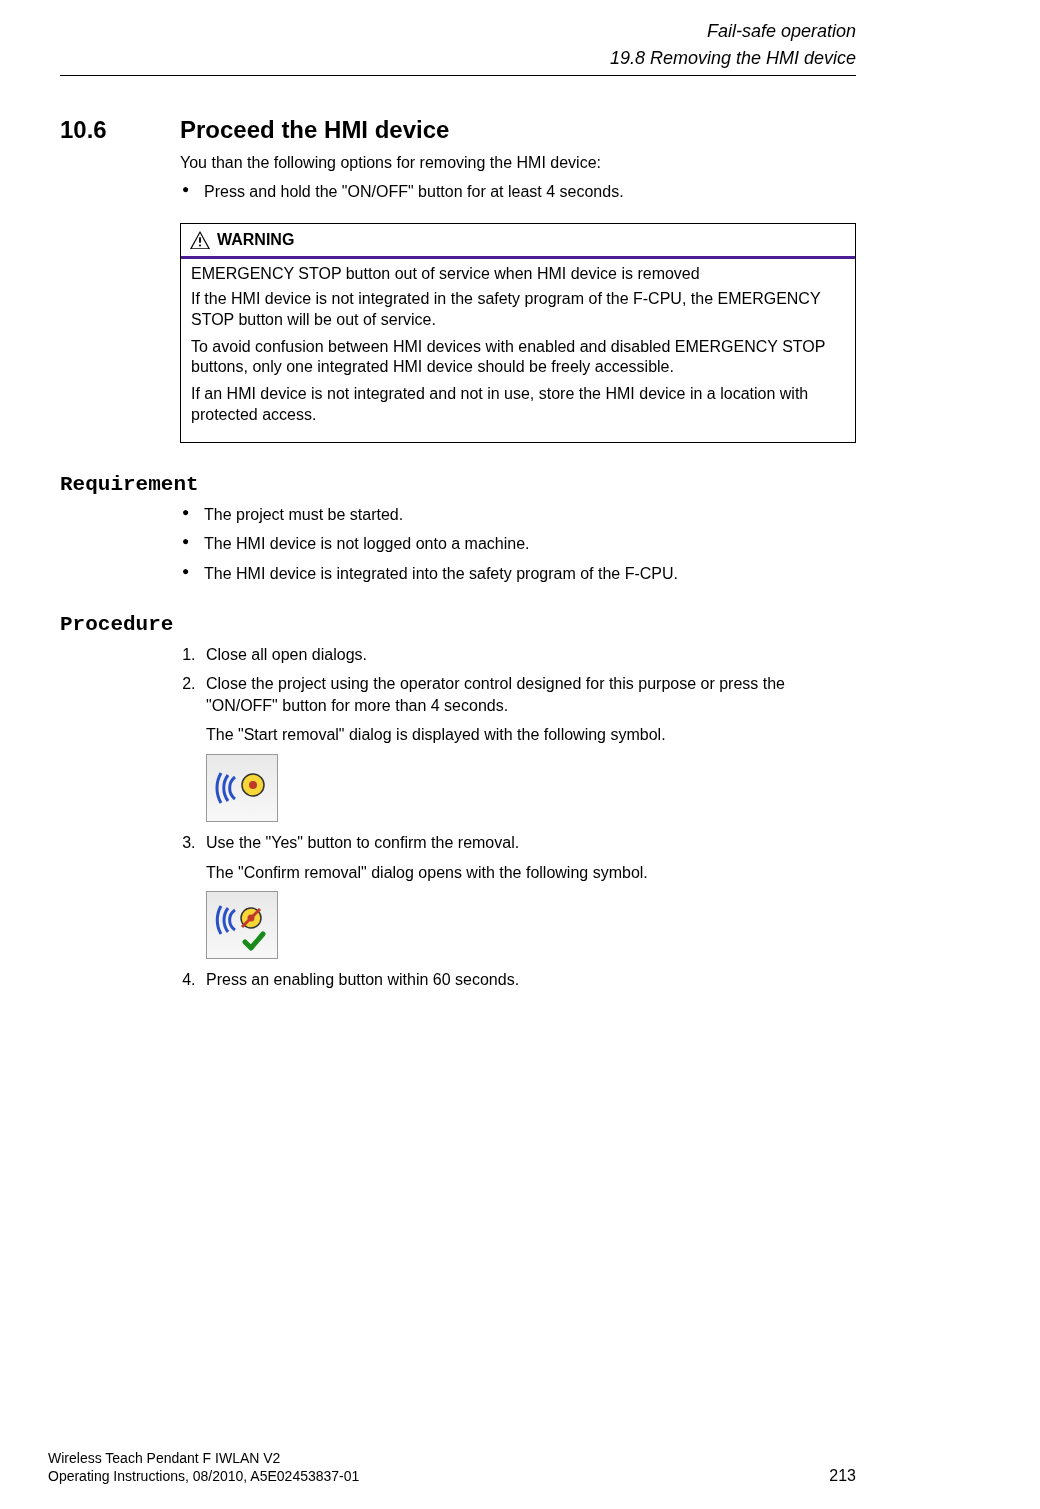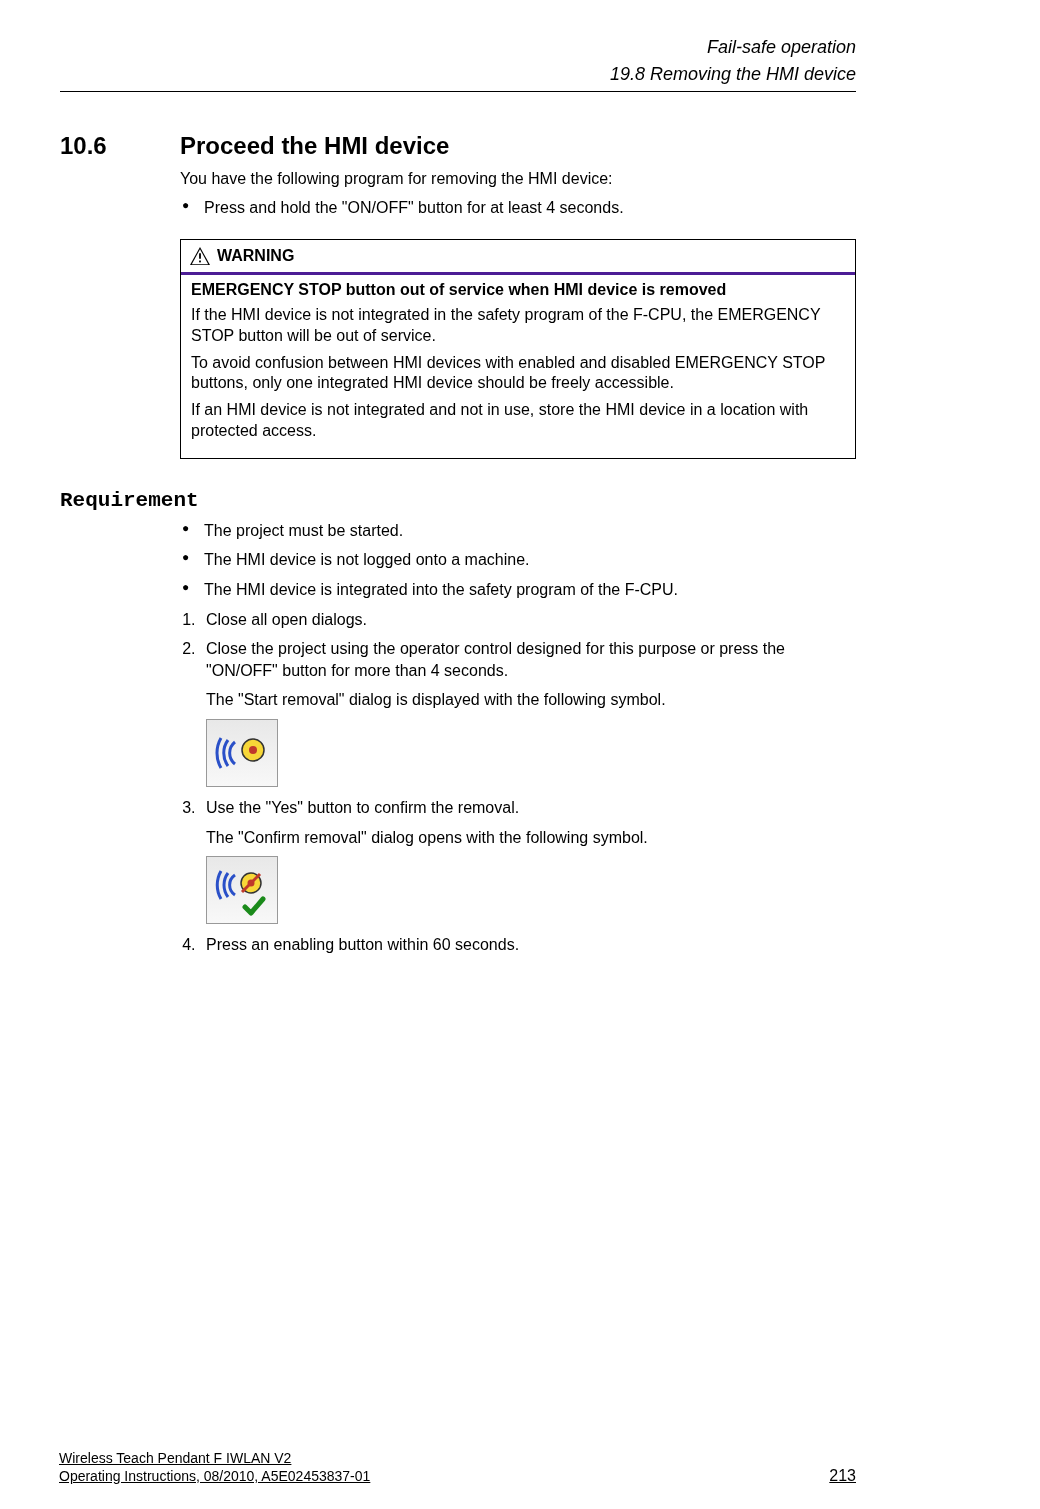--- a/index.html
+++ b/index.html
@@ -7,21 +7,21 @@
     font-size: 16px;
     color: #000;
     margin: 0;
     padding: 0;
     background: #fff;
   }
   .page {
     width: 916px;
     height: 1509px;
     position: relative;
-    padding: 36px 60px 30px 60px;
+    padding: 20px 60px 30px 60px;
     box-sizing: border-box;
   }
   .header-right {
     text-align: right;
     font-style: italic;
     font-size: 18px;
     line-height: 1.3;
     margin-bottom: 4px;
   }
   .hr-top {
@@ -84,21 +84,21 @@
     height: 20px;
   }
   .warning-label {
     font-weight: bold;
     font-size: 16px;
   }
   .warning-body {
     padding: 6px 10px 10px 10px;
   }
   .warning-body .bold-line {
-    font-weight: bold;
+    font-weight: normal;
     margin-bottom: 0;
   }
   .warning-body p {
     margin: 6px 0;
     line-height: 1.3;
   }
   h3.sub {
     font-size: 21px;
     font-weight: bold;
     margin: 28px 0 6px 0;
@@ -122,24 +122,23 @@
     border: 1px solid #999;
     background: linear-gradient(#e8e8e8, #f8f8f8);
     display: flex;
     align-items: center;
     justify-content: center;
     margin: 6px 0 10px 0;
   }
   .footer {
     position: absolute;
     bottom: 24px;
-    left: 59px;
+    left: 48px;
     right: 60px;
     font-size: 14px;
-    text-decoration: underline;
   }
   .footer-row {
     display: flex;
     justify-content: space-between;
     align-items: flex-end;
   }
   .footer-left {
     line-height: 1.3;
   }
   .footer-right {
@@ -154,21 +153,21 @@
   <div class="header-right">Fail-safe operation</div>
   <div class="header-right">19.8 Removing the HMI device</div>
   <hr class="hr-top">
 
   <div class="section-row">
     <div class="section-num">10.6</div>
     <div class="section-title">Proceed the HMI device</div>
   </div>
 
   <div class="content-indent">
-    <div class="para">You have the following program for removing the HMI device:</div>
+    <div class="para">You than the following options for removing the HMI device:</div>
     <ul class="bullets">
       <li>Press and hold the "ON/OFF" button for at least 4 seconds.</li>
     </ul>
 
     <div class="warning-box">
       <div class="warning-head">
         <svg class="warn-tri" viewBox="0 0 24 22">
           <polygon points="12,1 23,21 1,21" fill="#000"></polygon>
           <polygon points="12,3.5 21,20 3,20" fill="#fff"></polygon>
           <rect x="11" y="8" width="2" height="6" fill="#000"></rect>
@@ -187,20 +186,21 @@
 
   <h3 class="sub">Requirement</h3>
   <div class="content-indent">
     <ul class="bullets">
       <li>The project must be started.</li>
       <li>The HMI device is not logged onto a machine.</li>
       <li>The HMI device is integrated into the safety program of the F-CPU.</li>
     </ul>
   </div>
 
+  <h3 class="sub">Procedure</h3>
   <div class="content-indent">
     <ol class="steps">
       <li>
         <span>Close all open dialogs.</span>
       </li>
       <li>
         <span>Close the project using the operator control designed for this purpose or press the "ON/OFF" button for more than 4 seconds.</span>
         <div class="sub-para">The "Start removal" dialog is displayed with the following symbol.</div>
         <div class="icon-box">
           <svg width="54" height="50" viewBox="0 0 54 50">

